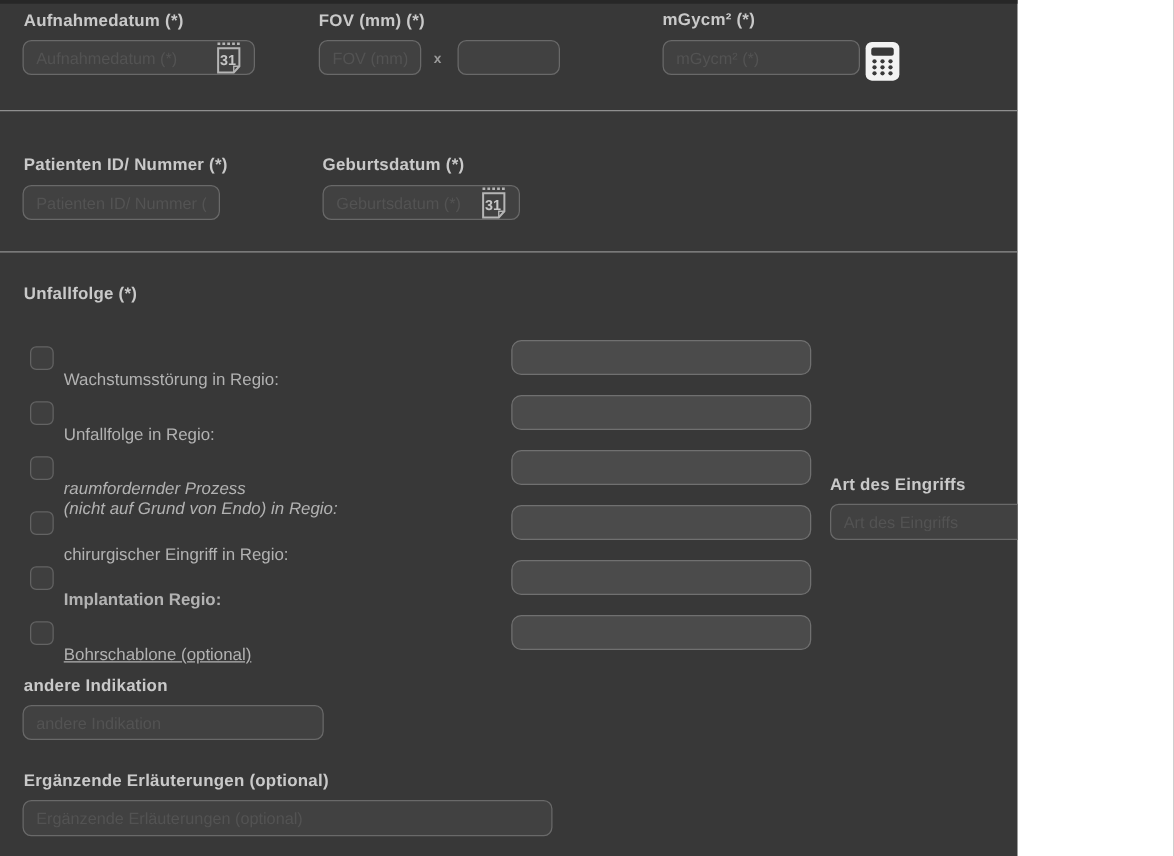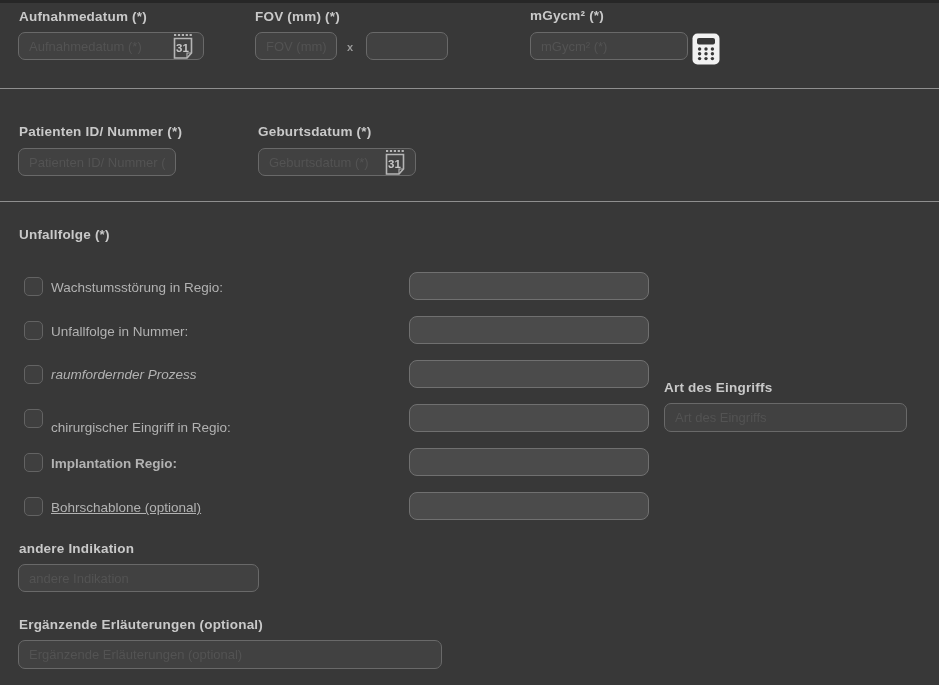--- a/index.html
+++ b/index.html
@@ -1,18 +1,18 @@
 <!DOCTYPE html>
 <html><head>
 <meta charset="utf-8">
 <style>
   html,body{margin:0;padding:0;}
   .page{
     position:relative;
-    width:939px;height:685px;
+    width:814px;height:685px;
     background:#383838;
     font-family:"Liberation Sans", sans-serif;
     overflow:hidden;
   }
   .topstrip{position:absolute;left:0;top:0;width:939px;height:3px;background:#272727;}
   .sep{position:absolute;left:0;width:939px;height:1px;background:#8f8f8f;}
   .blabel{
     position:absolute;
     font-size:13.5px;font-weight:bold;color:#c9c9c9;
     white-space:nowrap;letter-spacing:0.2px;
@@ -42,20 +42,21 @@
     background:#3f3f3f;
     border:1px solid #636363;
     border-radius:5px;
     box-sizing:border-box;
     cursor:pointer;
   }
   .cblabel{
     position:absolute;
     font-size:13.5px;color:#b2b2b2;
     white-space:nowrap;
+    margin-top:16px;
   }
   .cblabel .line{display:block;line-height:16px;}
 </style>
 </head>
 <body>
 
 <div class="page">
   <div class="topstrip"></div>
 
   <div class="blabel" style="left:19px;top:9px;">Aufnahmedatum (*)</div>
@@ -111,26 +112,27 @@
 
   <div class="sep" style="top:201px;"></div>
 
   <div class="blabel" style="left:19px;top:227px;">Unfallfolge (*)</div>
 
   <span class="cb" style="left:24px;top:277px;"></span>
   <span class="cblabel" style="left:51px;top:280px;">Wachstumsstörung in Regio:</span>
   <input class="inp regio" type="text" style="left: 409px; top: 272px; width: 240px; height: 28px;">
 
   <span class="cb" style="left:24px;top:321px;"></span>
-  <span class="cblabel" style="left:51px;top:324px;">Unfallfolge in Nummer:</span>
+  <span class="cblabel" style="left:51px;top:324px;">Unfallfolge in Regio:</span>
   <input class="inp regio" type="text" style="left: 409px; top: 316px; width: 240px; height: 28px;">
 
   <span class="cb" style="left:24px;top:365px;"></span>
   <span class="cblabel" style="left:51px;top:367px;font-style:italic;">
     <span class="line">raumfordernder Prozess</span>
+    <span class="line">(nicht auf Grund von Endo) in Regio:</span>
   </span>
   <input class="inp regio" type="text" style="left: 409px; top: 360px; width: 240px; height: 28px;">
 
   <span class="cb" style="left:24px;top:409px;"></span>
   <span class="cblabel" style="left:51px;top:420px;">chirurgischer Eingriff in Regio:</span>
   <input class="inp regio" type="text" style="left: 409px; top: 404px; width: 240px; height: 28px;">
 
   <span class="cb" style="left:24px;top:453px;"></span>
   <span class="cblabel" style="left:51px;top:456px;font-weight:bold;">Implantation Regio:</span>
   <input class="inp regio" type="text" style="left: 409px; top: 448px; width: 240px; height: 28px;">

